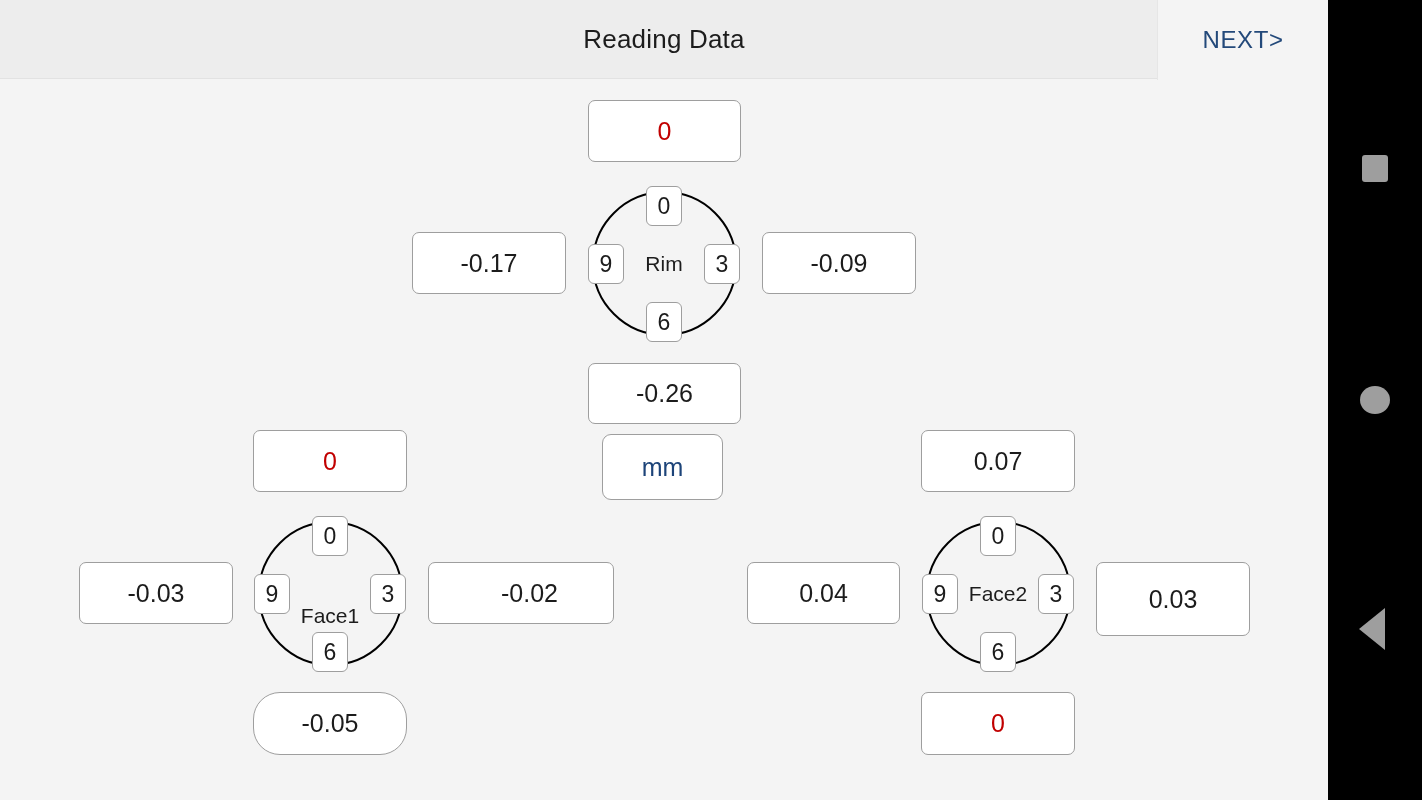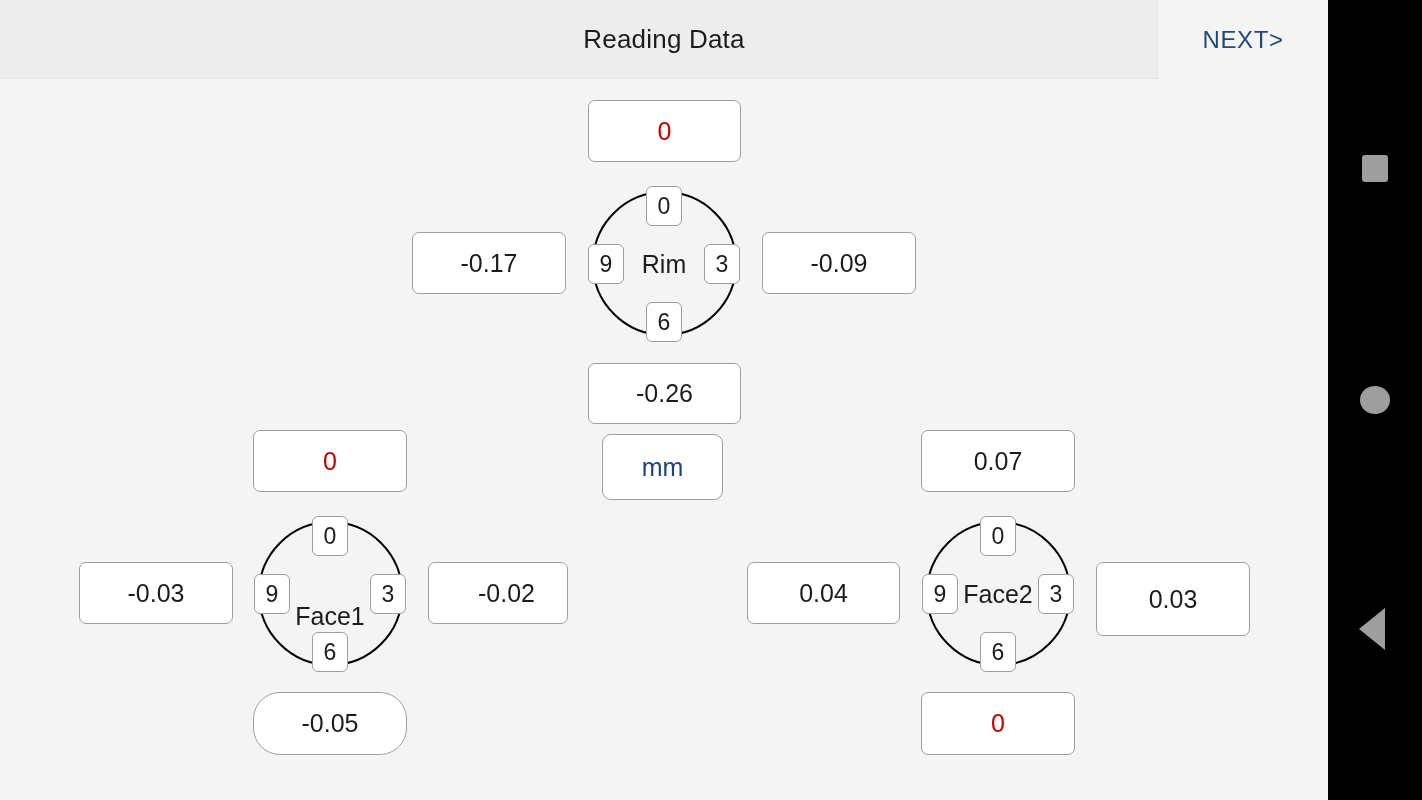--- a/index.html
+++ b/index.html
@@ -101,21 +101,21 @@
 
   
   .dial {
     position: absolute;
     border: 2px solid #000000;
     border-radius: 50%;
     background: transparent;
   }
   .dial-label {
     position: absolute;
-    font-size: 25px;
+    font-size: 21px;
     color: #1c1c1c;
     white-space: nowrap;
     transform: translate(-50%, -50%);
     user-select: none;
   }
   .tick {
     position: absolute;
     background: #ffffff;
     border: 1px solid #9e9e9e;
     border-radius: 6px;
@@ -191,21 +191,21 @@
     <div class="tick" style="left:722px; top:264px;">3</div>
     <div class="tick" style="left:664px; top:322px;">6</div>
     <div class="tick" style="left:606px; top:264px;">9</div>
 
     <div class="unit-box" style="left:602px; top:434px; width:121px; height:66px;">mm</div>
 
     <div class="value-box zero" style="left:253px; top:430px; width:154px; height:62px;">0</div>
 
     <div class="value-box" style="left:79px; top:562px; width:154px; height:62px;">-0.03</div>
 
-    <div class="value-box" style="left:428px; top:562px; width:140px; height:62px;padding-left:17px;">-0.02</div>
+    <div class="value-box" style="left:428px; top:562px; width:186px; height:62px;padding-left:17px;">-0.02</div>
 
     <div class="value-box" style="left:253px; top:692px; width:154px; height:63px;border-radius:27px;">-0.05</div>
 
     <div class="dial" style="left:258px; top:521px; width:145px; height:145px;"></div>
     <div class="dial-label" style="left:330px; top:616px;">Face1</div>
     <div class="tick" style="left:330px; top:536px;">0</div>
     <div class="tick" style="left:388px; top:594px;">3</div>
     <div class="tick" style="left:330px; top:652px;">6</div>
     <div class="tick" style="left:272px; top:594px;">9</div>
 

